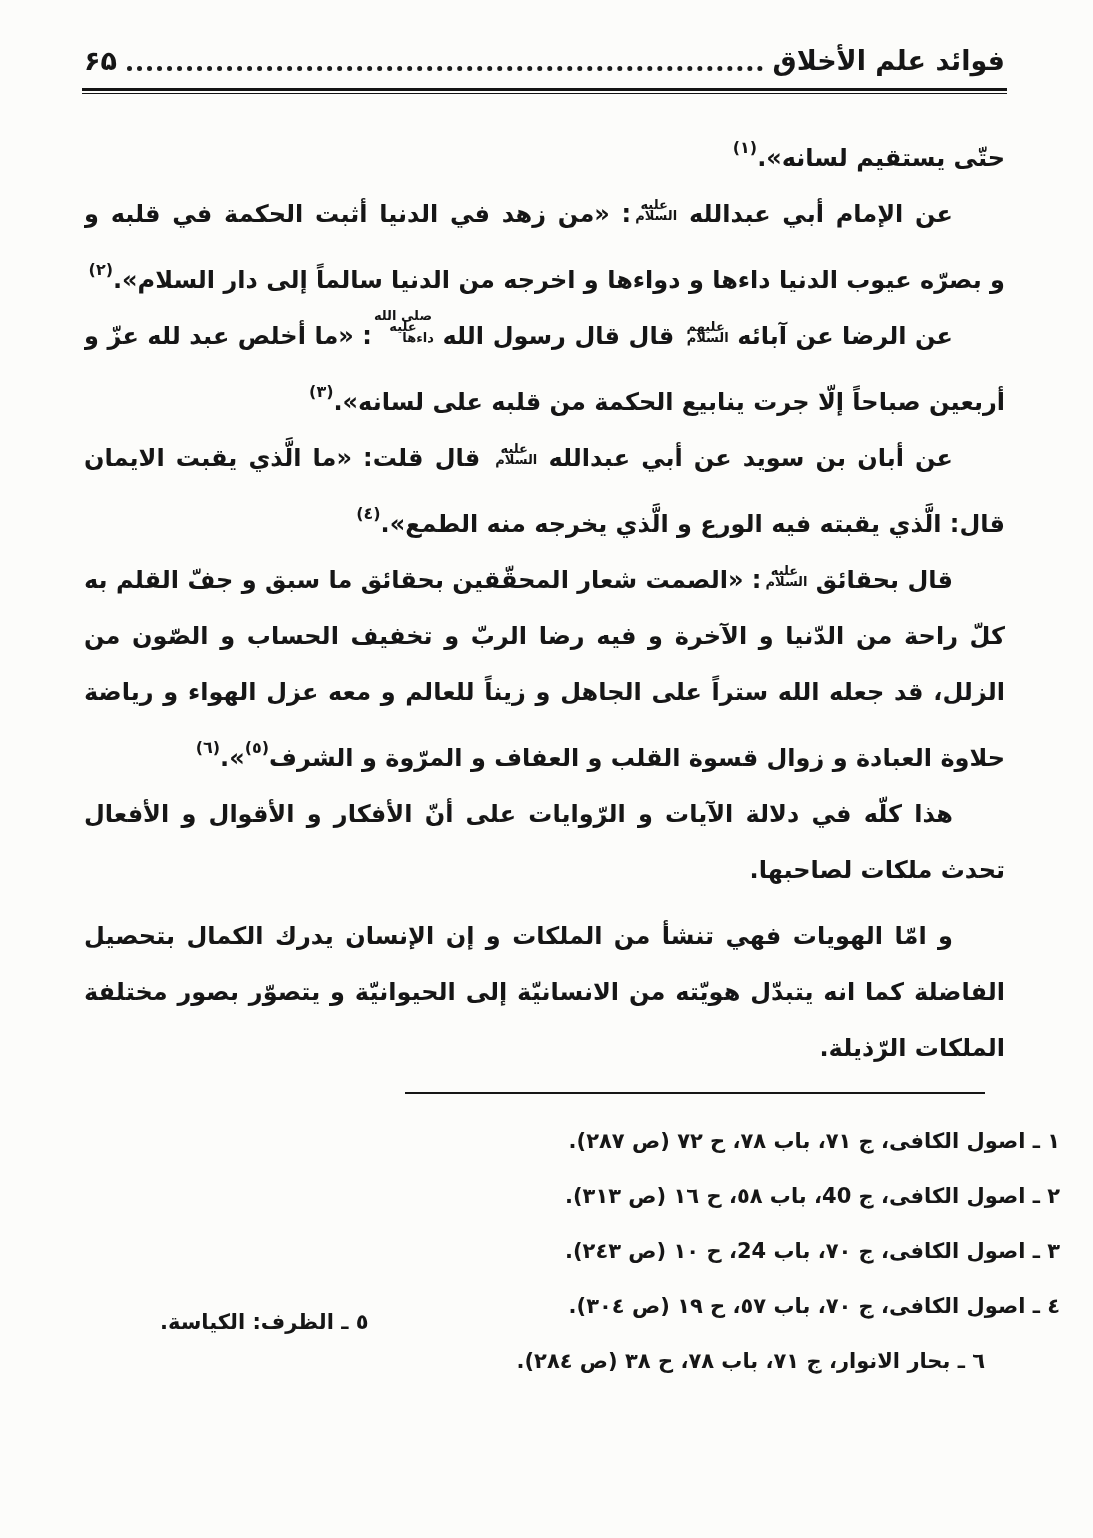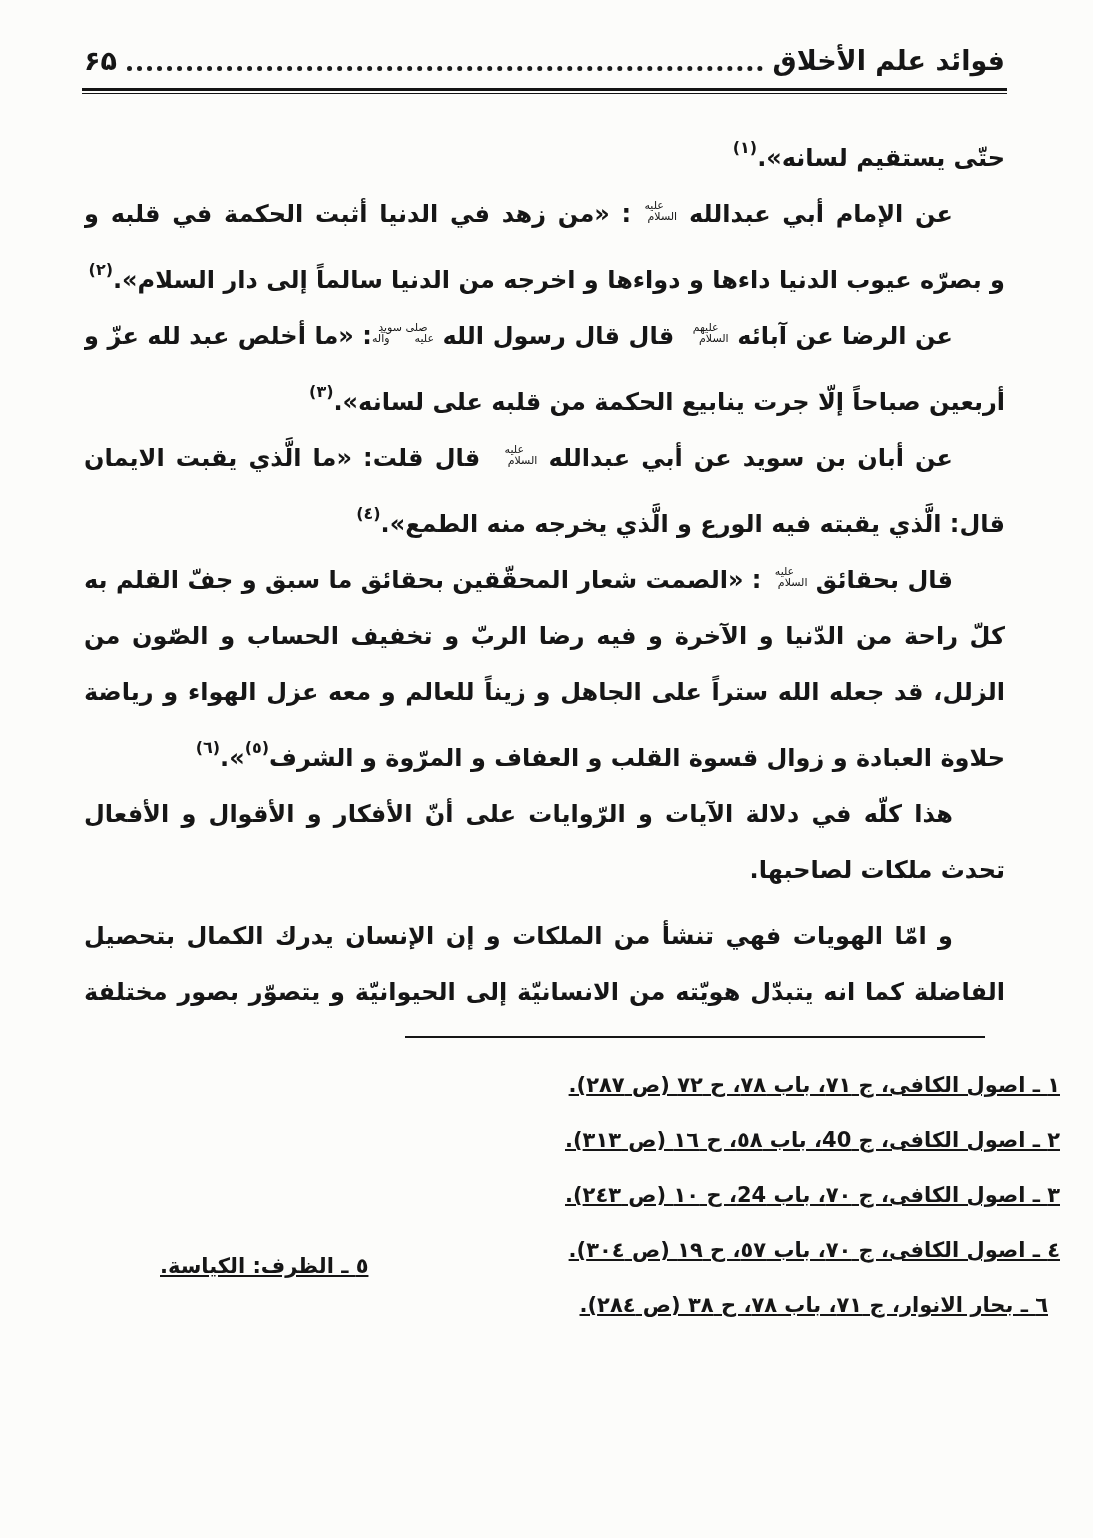--- a/index.html
+++ b/index.html
@@ -55,22 +55,22 @@
     white-space:normal;
   }
   .line.last{
     text-align:right;
     text-align-last:right;
   }
   .para.indent .line:first-child{ padding-right:52px; }
   .honorific{
     display:inline-block;
     width:46px;
-    font-size:11px;
-    font-weight:400;
+    font-size:13px;
+    font-weight:700;
     line-height:11px;
     text-align:center;
     vertical-align:2px;
     white-space:normal;
   }
   .honorific.wide{ width:62px; }
   .fnref{
     font-size:16px;
     vertical-align:13px;
     letter-spacing:-1px;
@@ -84,22 +84,22 @@
   }
   .fn-list{ padding-top:20px; font-size:21px; font-weight:700; }
   .fn-row{
     display:flex;
     justify-content:space-between;
     line-height:55px;
     height:55px;
     margin-right:33px;
   }
   .fn-row.row-46{ margin-left:160px; }
-  .fn-row.row-6{ margin-right:45px; }
-  .fn{ white-space:nowrap;text-decoration:underline; }
+  .fn-row.row-6{ margin-right:108px; }
+  .fn{ white-space:nowrap; }
   .fn-left{ position:relative; top:16px; }
 </style>
 </head>
 <body>
 
 <div class="page">
 
   <div class="header">
     <span>فوائد علم الأخلاق</span>
     <span class="leader"></span>
@@ -110,40 +110,41 @@
 
   <div class="body-text">
       <div class="para">
         <div class="line last"><span>حتّى يستقيم لسانه».</span><span class="fnref">(١)</span></div>
       </div>
       <div class="para indent">
         <div class="line"><span>عن الإمام أبي عبدالله </span><span class="honorific">عليه السلام</span><span>: «من زهد في الدنيا أثبت الحكمة في قلبه و أنطق بها لسانه</span></div>
         <div class="line last"><span>و بصرّه عيوب الدنيا داءها و دواءها و اخرجه من الدنيا سالماً إلى دار السلام».</span><span class="fnref">(٢)</span></div>
       </div>
       <div class="para indent">
-        <div class="line"><span>عن الرضا عن آبائه </span><span class="honorific">عليهم السلام</span><span> قال قال رسول الله </span><span class="honorific wide">صلى سويد عليه وآله</span><span>: «ما أخلص عبد لله عزّ و جلّ</span></div>
+        <div class="line"><span>عن الرضا عن آبائه </span><span class="honorific">عليهم السلام</span><span> قال قال رسول الله </span><span class="honorific wide">صلى الله عليه داءها</span><span>: «ما أخلص عبد لله عزّ و جلّ</span></div>
         <div class="line last"><span>أربعين صباحاً إلّا جرت ينابيع الحكمة من قلبه على لسانه».</span><span class="fnref">(٣)</span></div>
       </div>
       <div class="para indent">
         <div class="line"><span>عن أبان بن سويد عن أبي عبدالله </span><span class="honorific">عليه السلام</span><span> قال قلت: «ما الَّذي يقبت الايمان في العبد؟</span></div>
         <div class="line last"><span>قال: الَّذي يقبته فيه الورع و الَّذي يخرجه منه الطمع».</span><span class="fnref">(٤)</span></div>
       </div>
       <div class="para indent">
         <div class="line"><span>قال بحقائق </span><span class="honorific">عليه السلام</span><span>: «الصمت شعار المحقّقين بحقائق ما سبق و جفّ القلم به و هو مفتاح</span></div>
         <div class="line"><span>كلّ راحة من الدّنيا و الآخرة و فيه رضا الربّ و تخفيف الحساب و الصّون من الخطايا و</span></div>
         <div class="line"><span>الزلل، قد جعله الله ستراً على الجاهل و زيناً للعالم و معه عزل الهواء و رياضة النّـفس و</span></div>
         <div class="line last"><span>حلاوة العبادة و زوال قسوة القلب و العفاف و المرّوة و الشرف</span><span class="fnref">(٥)</span><span>».</span><span class="fnref">(٦)</span></div>
       </div>
       <div class="para indent">
         <div class="line"><span>هذا كلّه في دلالة الآيات و الرّوايات على أنّ الأفكار و الأقوال و الأفعال توجب أن</span></div>
         <div class="line last"><span>تحدث ملكات لصاحبها.</span></div>
       </div>
       <div class="para indent">
         <div class="line"><span>و امّا الهويات فهي تنشأ من الملكات و إن الإنسان يدرك الكمال بتحصيل الملكات</span></div>
         <div class="line"><span>الفاضلة كما انه يتبدّل هويّته من الانسانيّة إلى الحيوانيّة و يتصوّر بصور مختلفة تناسب تلك</span></div>
+        <div class="line last"><span>الملكات الرّذيلة.</span></div>
       </div>
     </div>
 
   <div class="footnotes">
     <div class="fn-rule"></div>
     <div class="fn-list">
       <div class="fn-row">
         <span class="fn">١ ـ اصول الكافى، ج ٧١، باب ٧٨، ح ٧٢ (ص ٢٨٧).</span>
       </div>
       <div class="fn-row">

